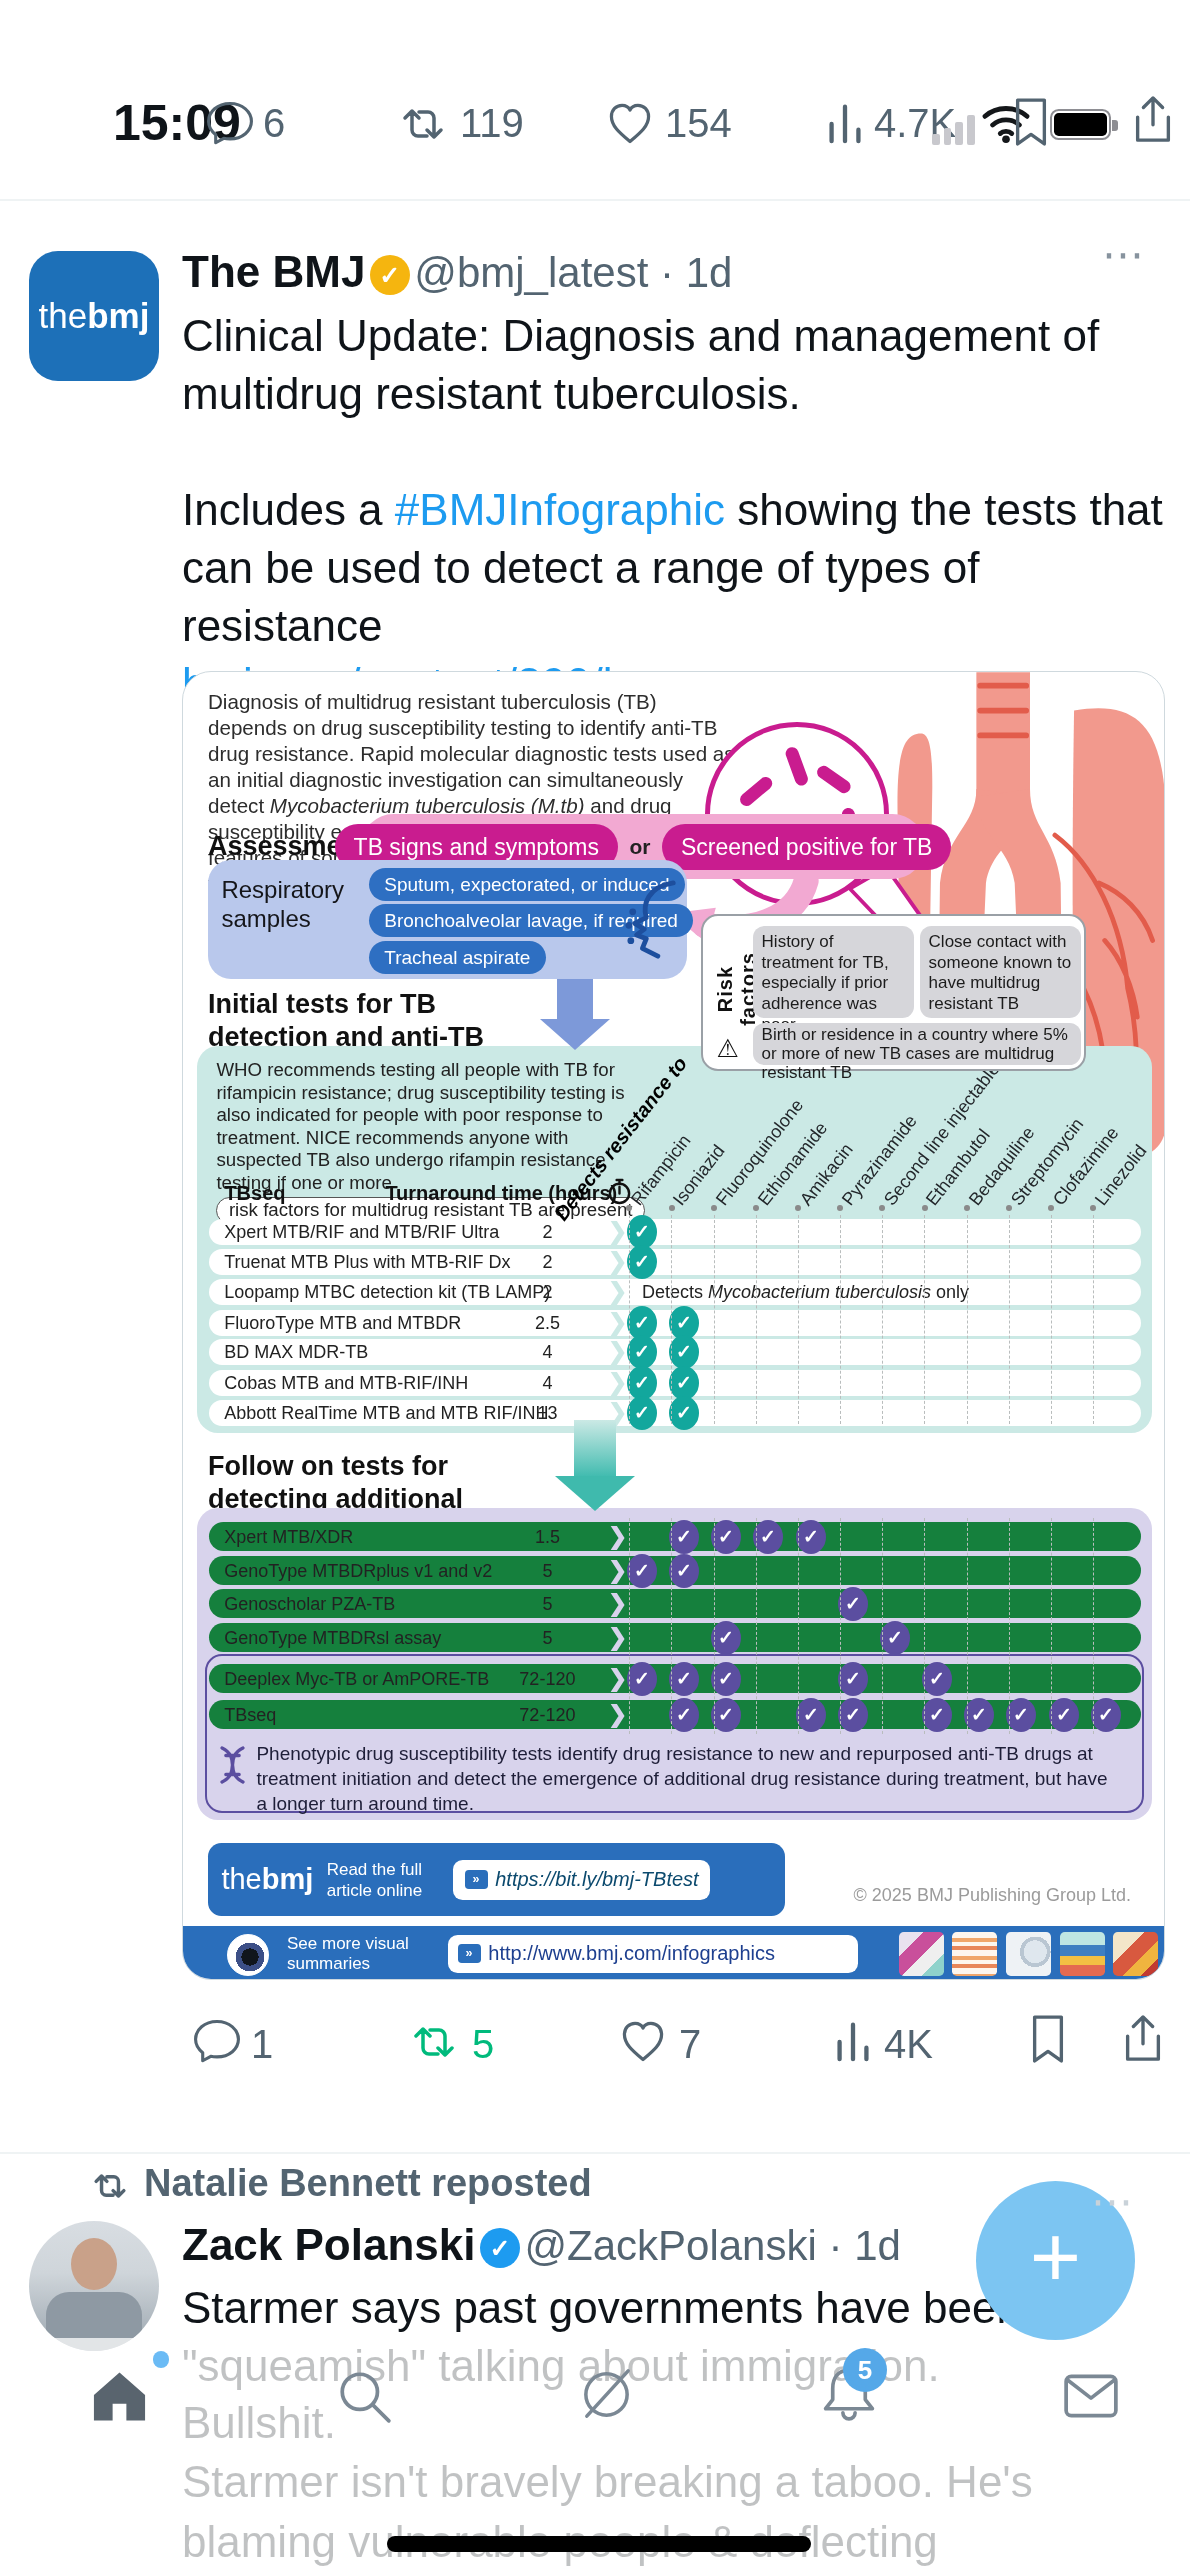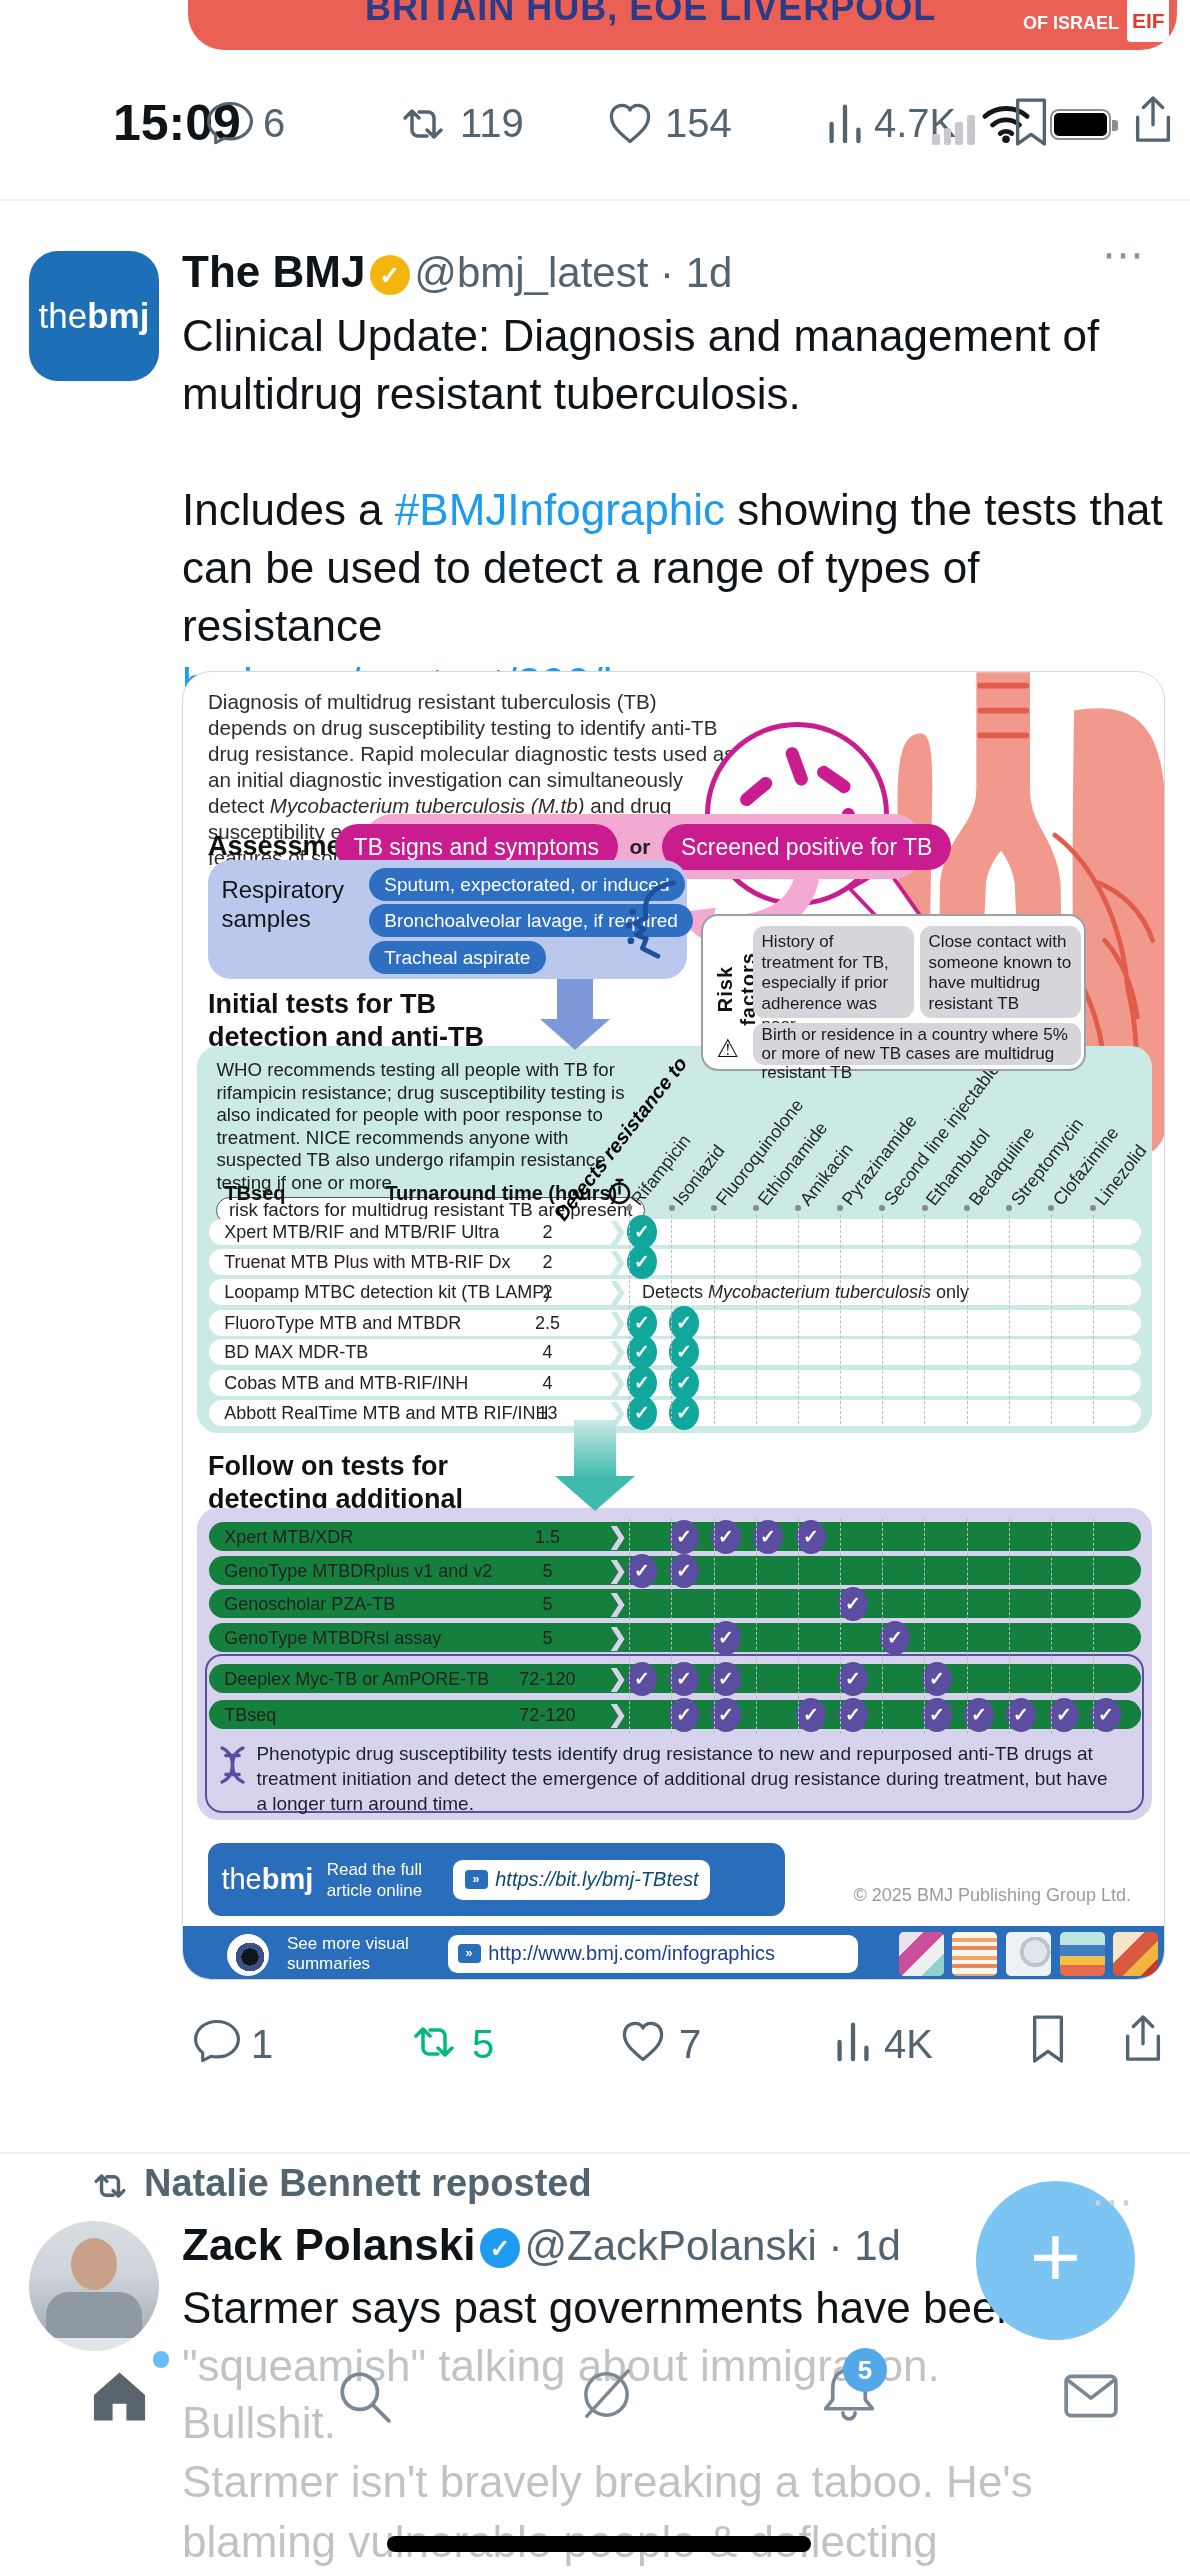--- a/index.html
+++ b/index.html
@@ -158,25 +158,20 @@
                    font-size:88px; font-weight:300; }
   .tweet-dots { position:absolute; left:1091px; top:2177px; z-index:9; color:#c9d2d9; font-size:42px; letter-spacing:2.9px; }
   .home-ind { position:absolute; left:387px; top:2536px; width:424px; height:16.3px; border-radius:8.6px;
               background:#000; z-index:10; }
 </style>
 </head>
 <body>
 
 <div class="screen">
 
-  <div class="banner">
-    <div class="banner-left">BRITAIN HUB, EOE LIVERPOOL</div>
-    <div class="banner-right">OF ISRAEL</div>
-    <div class="banner-logo">EIF</div>
-  </div>
 
   <div class="statrow">
     <div class="time">15:09</div>
     <svg class="abs" style="left:205px;top:15.3px" width="50" height="50" viewBox="0 0 56 56">
       <path class="gicon" d="M28 5C14 5 4 14 4 25c0 6 3 11 8 15l0 9 9-5c2 .5 4 .7 7 .7 14 0 24-9 24-19.7S42 5 28 5z"></path>
       </svg>
     <div class="gnum" style="left:263px">6</div>
     <svg class="abs" style="left:395px;top:13.4px" width="56" height="54" viewBox="0 0 56 52">
       <path class="gicon" d="M10 20 17 13 24 20 M17 13 V32 a6 6 0 0 0 6 6 H32 M46 32 39 39 32 32 M39 39 V20 a6 6 0 0 0-6-6 H24"></path>
       </svg>

